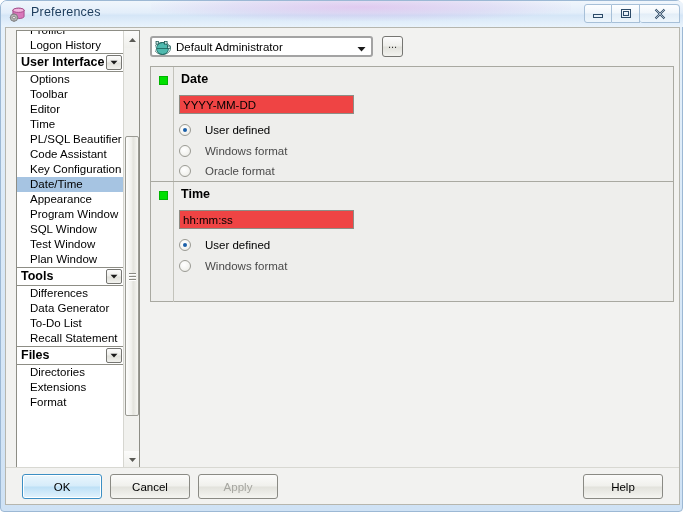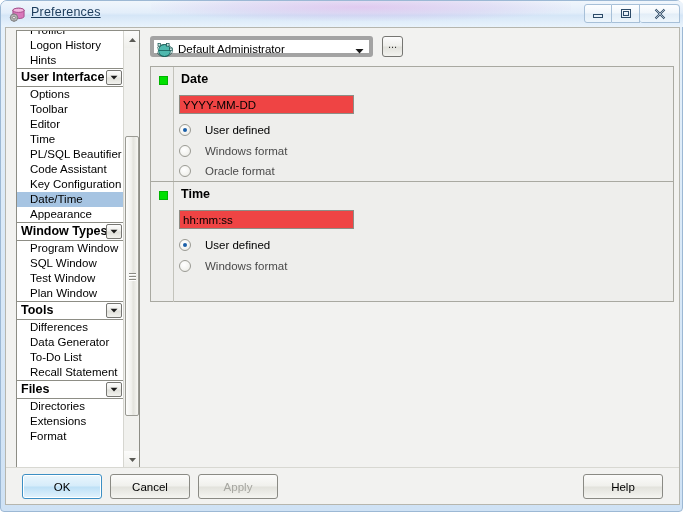--- a/index.html
+++ b/index.html
@@ -43,21 +43,20 @@
     left: 8px; top: 5px;
     width: 17px; height: 17px;
   }
   .title-text {
     position: absolute;
     left: 30px; top: 4px;
     font-size: 12.5px;
     color: #1c3c5c;
     letter-spacing: 0.2px;
     white-space: nowrap;
-    text-decoration: underline;
   }
 
   .winbtns {
     position: absolute;
     right: 4px; top: 3px;
     display: flex;
     gap: 0;
   }
   .winbtn {
     width: 28px; height: 19px;
@@ -178,21 +177,21 @@
     position: absolute;
     left: 140px; top: 2px;
     width: 530px; height: 439px;
   }
 
   .combo {
     position: absolute;
     left: 4px; top: 6px;
     width: 223px; height: 21px;
     box-sizing: border-box;
-    border: 4px solid #a3a3a3;
+    border: 2px solid #a3a3a3;
     border-radius: 3px;
     background: #ffffff;
   }
   .combo .c-icon {
     position: absolute;
     left: 3px; top: 2px;
     width: 16px; height: 16px;
   }
   .combo .c-text {
     position: absolute;
@@ -383,46 +382,37 @@
       </div>
     </div>
   </div>
 
   <div class="client">
 
     <div class="sidebar">
       <div class="tree" id="tree-host">
           <div class="tree-leaf"><span>Profiler</span></div>
           <div class="tree-leaf"><span>Logon History</span></div>
-          <div class="tree-leaf"><span>Hints</span></div>
           <div class="tree-group">
             <span class="g-label">User Interface</span>
             <span class="g-btn">
               <svg width="8" height="5" viewBox="0 0 8 5">
                 <path d="M0.5 0.8 L7.5 0.8 L4 4.4 Z" fill="#1a1a1a"></path>
               </svg>
             </span>
           </div>
           <div class="tree-leaf"><span>Options</span></div>
           <div class="tree-leaf"><span>Toolbar</span></div>
           <div class="tree-leaf"><span>Editor</span></div>
           <div class="tree-leaf"><span>Time</span></div>
           <div class="tree-leaf"><span>PL/SQL Beautifier</span></div>
           <div class="tree-leaf"><span>Code Assistant</span></div>
           <div class="tree-leaf"><span>Key Configuration</span></div>
           <div class="tree-leaf selected"><span>Date/Time</span></div>
           <div class="tree-leaf"><span>Appearance</span></div>
-          <div class="tree-group">
-            <span class="g-label">Window Types</span>
-            <span class="g-btn">
-              <svg width="8" height="5" viewBox="0 0 8 5">
-                <path d="M0.5 0.8 L7.5 0.8 L4 4.4 Z" fill="#1a1a1a"></path>
-              </svg>
-            </span>
-          </div>
           <div class="tree-leaf"><span>Program Window</span></div>
           <div class="tree-leaf"><span>SQL Window</span></div>
           <div class="tree-leaf"><span>Test Window</span></div>
           <div class="tree-leaf"><span>Plan Window</span></div>
           <div class="tree-group">
             <span class="g-label">Tools</span>
             <span class="g-btn">
               <svg width="8" height="5" viewBox="0 0 8 5">
                 <path d="M0.5 0.8 L7.5 0.8 L4 4.4 Z" fill="#1a1a1a"></path>
               </svg>

